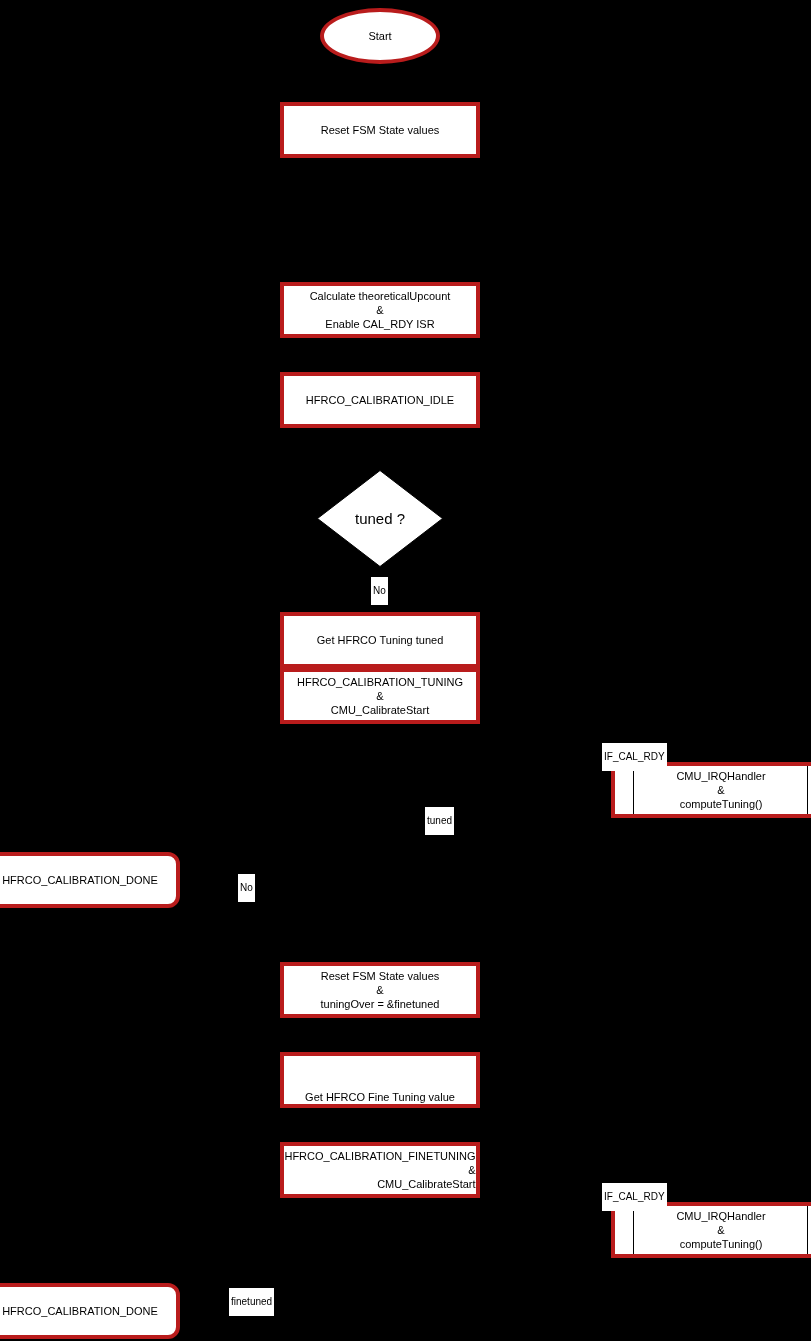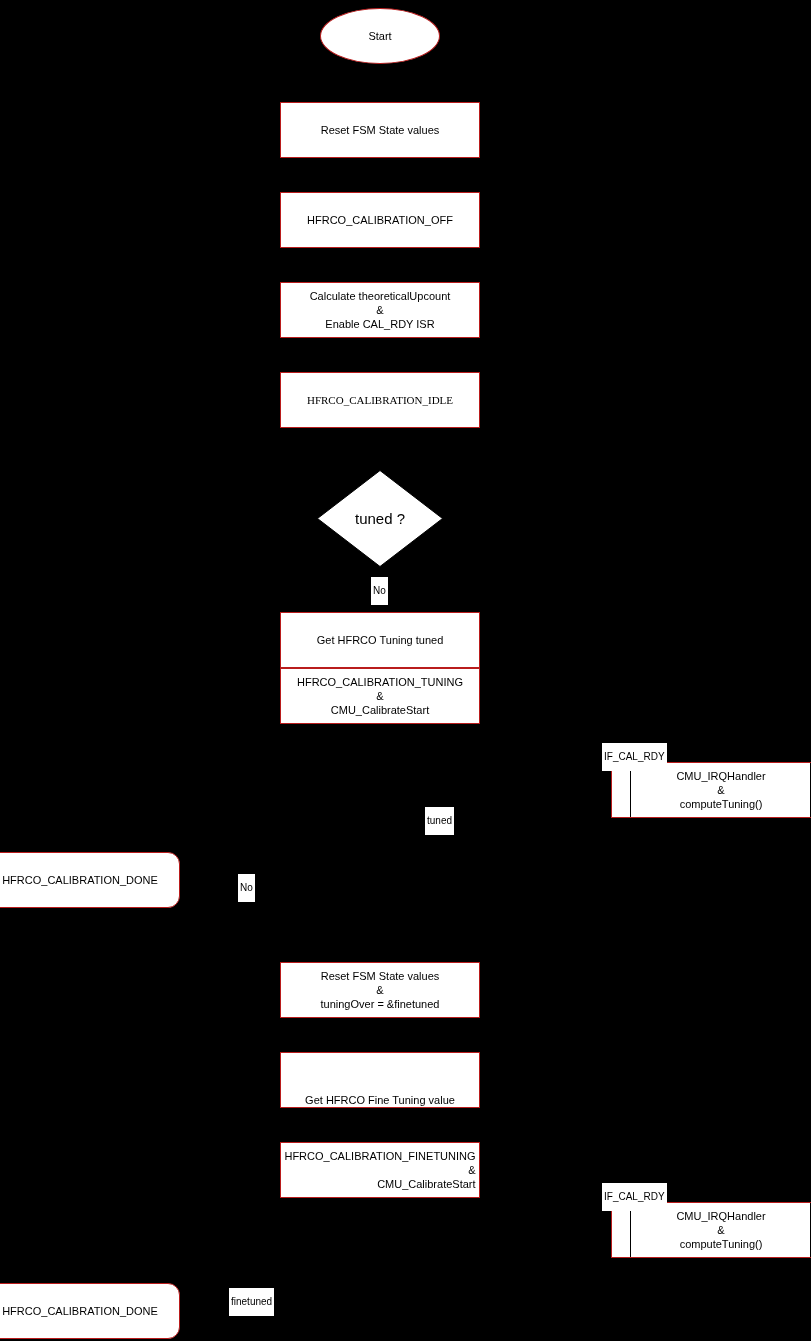--- a/index.html
+++ b/index.html
@@ -29,21 +29,21 @@
   
   .node {
     position: absolute;
     box-sizing: border-box;
     display: flex;
     align-items: center;
     justify-content: center;
     text-align: center;
     color: #000000;
     background: #ffffff;
-    border: 1px solid #b91c1c;
+    border: 4px solid #b91c1c;
     font-size: 11px;
     line-height: 14px;
     white-space: nowrap;
   }
 
   .node .txt {
     display: block;
     white-space: pre-line;
   }
 
@@ -138,31 +138,28 @@
   <div class="connector" style="left:180px;top:880px;width:112px;height:1px;"></div>
 
   <div class="node terminator" style="left:320px;top:8px;width:120px;height:56px;">
     <span class="txt">Start</span>
   </div>
 
   <div class="node" style="left:280px;top:102px;width:200px;height:56px;">
     <span class="txt">Reset FSM State values</span>
   </div>
 
-  <div class="node" style="left:280px;top:192px;width:200px;height:56px;">
-    <span class="txt">HFRCO_CALIBRATION_OFF</span>
-  </div>
 
   <div class="node" style="left:280px;top:282px;width:200px;height:56px;">
     <span class="txt">Calculate theoreticalUpcount
 &amp;
 Enable CAL_RDY ISR</span>
   </div>
 
-  <div class="node" style="left:280px;top:372px;width:200px;height:56px;font-family:Liberation Serif, serif;">
+  <div class="node" style="left:280px;top:372px;width:200px;height:56px;">
     <span class="txt">HFRCO_CALIBRATION_IDLE</span>
   </div>
 
   <div class="decision" style="left:317px;top:470px;width:126px;height:97px;">
     <svg class="diamond-shape" viewBox="0 0 126 97" preserveAspectRatio="none">
       <polygon points="63,0.5 125.5,48.5 63,96.5 0.5,48.5" fill="#ffffff" stroke="#000000" stroke-width="1"></polygon>
     </svg>
     <div class="diamond-label">tuned ?</div>
   </div>
 

